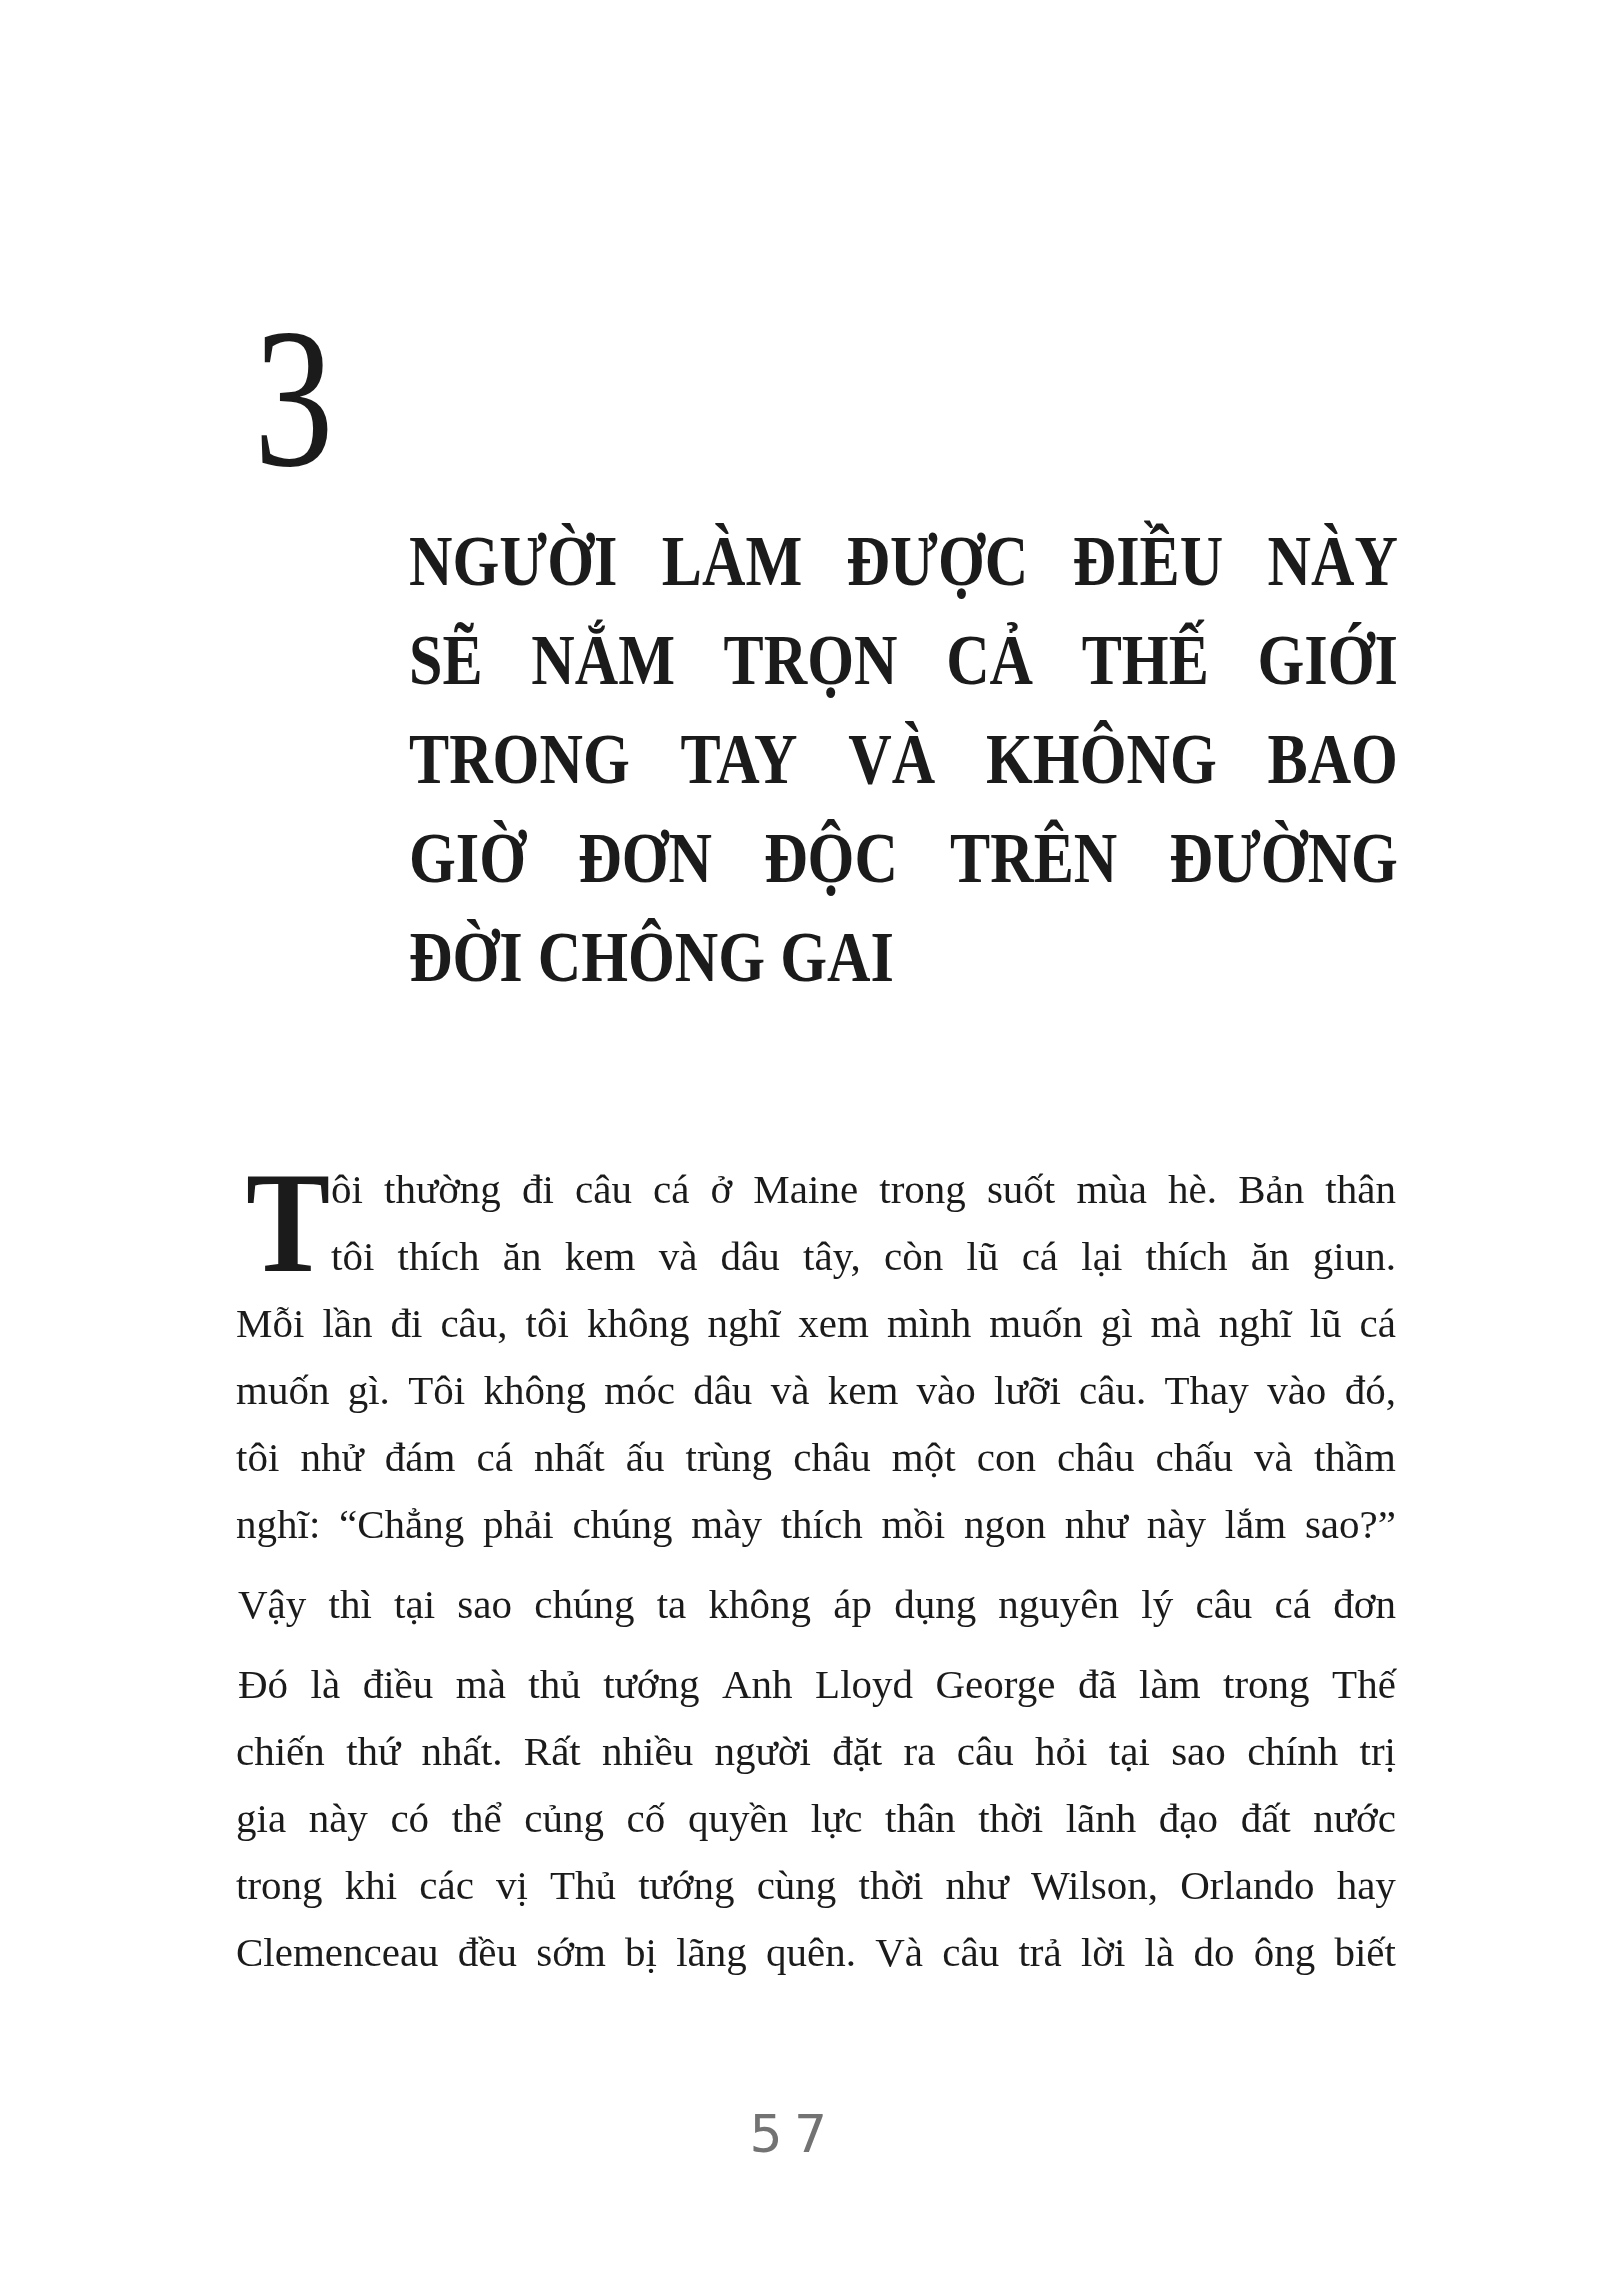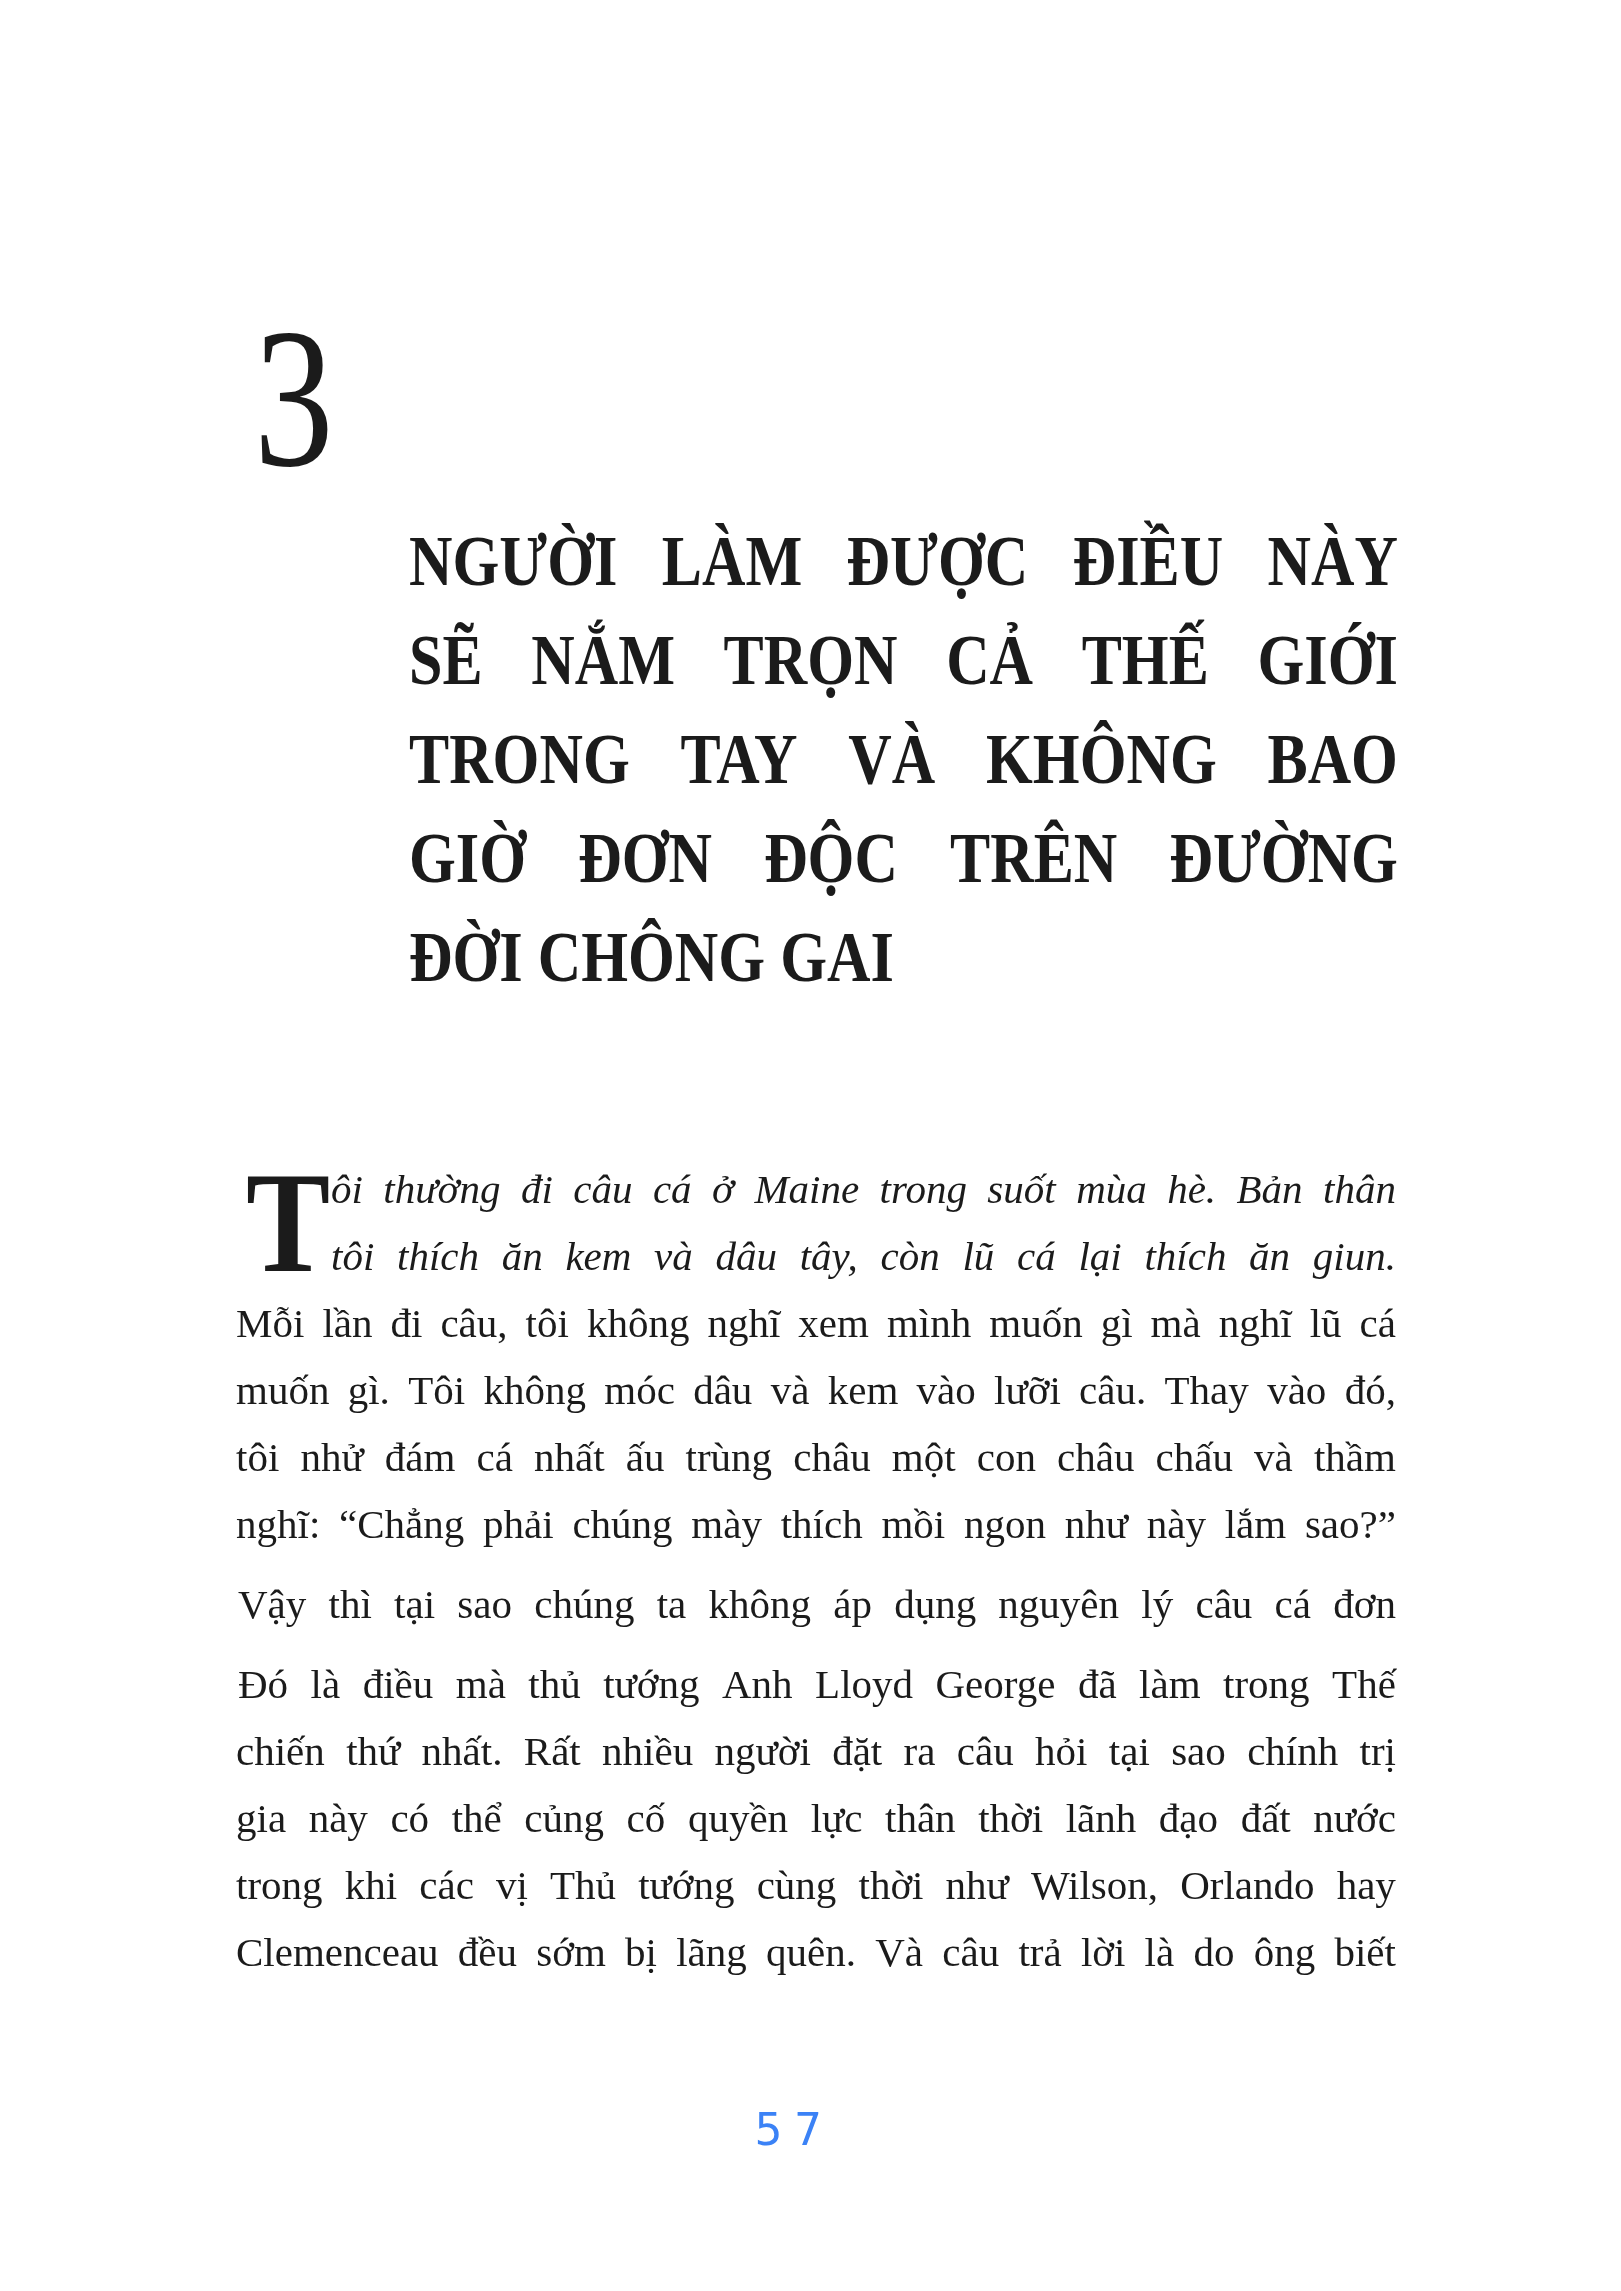--- a/index.html
+++ b/index.html
@@ -57,33 +57,33 @@
   .body-line.plain{white-space:normal;}
   .drop-cap{
     position:absolute;
     left:54px;top:-5.7px;
     font-size:145px;
     line-height:1;
     font-weight:700;
     transform:scaleX(0.87);
     transform-origin:0 0;
   }
-  .dropcap-side{margin-left:139px;font-style:italic;}
+  .dropcap-side{margin-left:139px;}
   .indent{margin-left:46px;}
   
   .page-number{
     position:absolute;
     left:192px;top:2108px;
     width:1204px;
     text-align:center;
     font-family:"DejaVu Sans","Liberation Sans",sans-serif;
-    font-size:44px;
+    font-size:52px;
     line-height:1;
     letter-spacing:11.4px;
-    color:#3b82f6;
+    color:#737373;
     font-weight:400;
   }
 </style>
 </head>
 <body>
 
 <div class="page">
 
   <div class="chapter-number">3</div>
 

